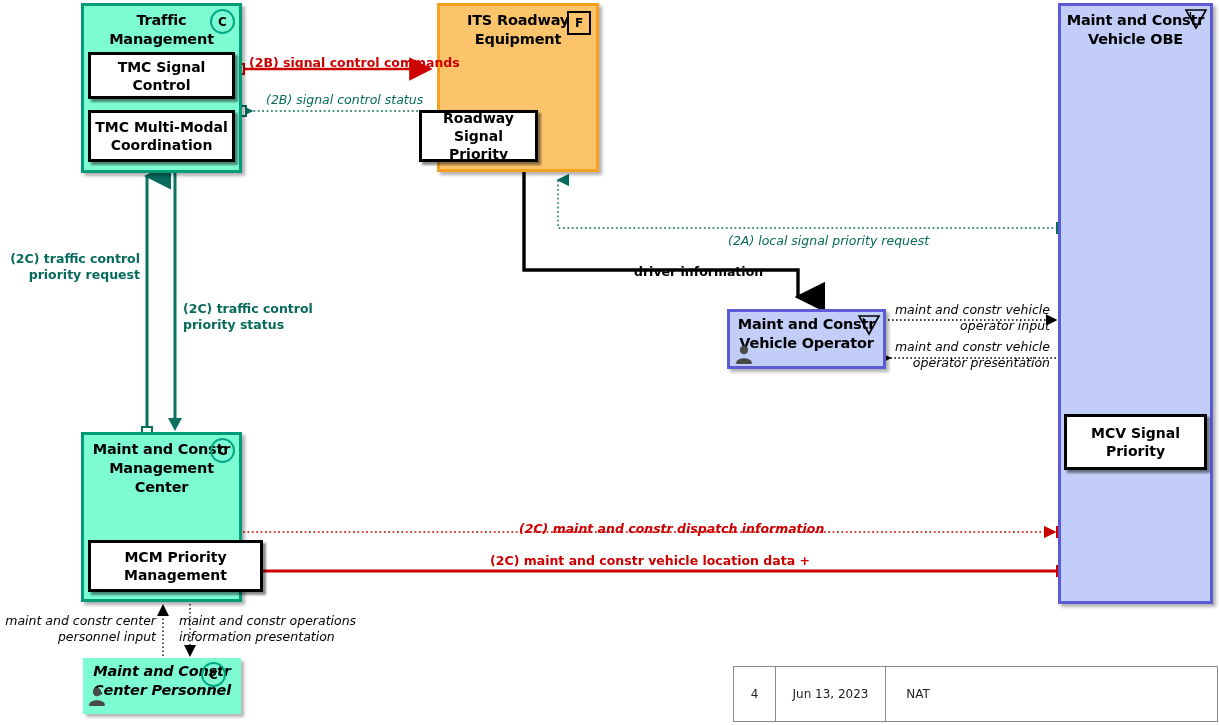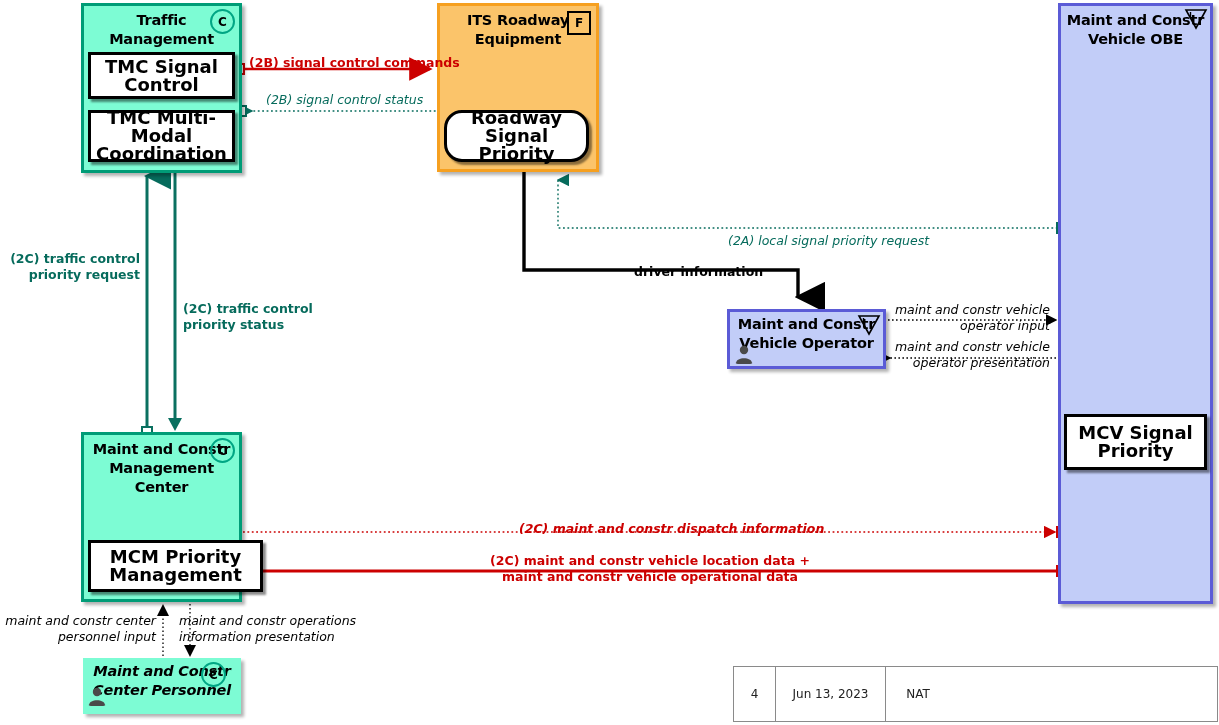--- a/index.html
+++ b/index.html
@@ -18,21 +18,21 @@
   .person-c{background:#7dfcd4;border:0;}
   .person-v{background:#c2cdf8;border:3px solid #5b5bd6;}
 
   .node-title{font-weight:bold;font-size:14.5px;color:#000;text-align:center;
               line-height:19px;padding-top:5px;letter-spacing:-.2px;}
   .node-title.it{font-style:italic;}
 
   .pspec{position:absolute;background:#ffffff;border:3px solid #000;
          box-shadow:3px 3px 2px rgba(0,0,0,.45);
          display:flex;align-items:center;justify-content:center;
-         font-weight:bold;font-size:18px;line-height:18px;text-align:center;
+         font-weight:bold;font-size:14px;line-height:18px;text-align:center;
          color:#000;box-sizing:border-box;}
 
   
   .badge-c{position:absolute;width:21px;height:21px;border-radius:50%;
            border:2px solid #00a684;background:transparent;
            font-size:12px;font-weight:bold;color:#000;
            display:flex;align-items:center;justify-content:center;line-height:1;}
   .badge-f{position:absolute;width:20px;height:20px;border:2px solid #000;
            background:#fbc46a;font-size:12px;font-weight:bold;color:#000;
            display:flex;align-items:center;justify-content:center;}
@@ -177,21 +177,21 @@
     </div>
   </div>
 
   <div class="node field shadow" style="left:437px;top:3px;width:162px;height:169px;">
     <div class="node-title">
       <span>ITS Roadway</span><br>
       <span>Equipment</span>
     </div>
     <div class="badge-f" style="right:5px;top:5px;">F</div>
   </div>
-  <div class="pspec" style="left:444px;top:110px;width:145px;height:52px;border-radius:18px;">
+  <div class="pspec" style="left:419px;top:110px;width:119px;height:52px;">
     <div>
       <span>Roadway Signal</span><br>
       <span>Priority</span>
     </div>
   </div>
 
   <div class="node vehicle shadow" style="left:1058px;top:3px;width:155px;height:601px;">
     <div class="node-title">
       <span>Maint and Constr</span><br>
       <span>Vehicle OBE</span>
@@ -276,21 +276,20 @@
 
   <div class="lbl black i r" style="left:845px;top:339px;width:205px;">
     <span>maint and constr vehicle</span><br>
     <span>operator presentation</span>
   </div>
 
   <div class="lbl red i" style="left:519px;top:521px;">(2C) maint and constr dispatch information</div>
 
   <div class="lbl red c" style="left:430px;top:553px;width:440px;">
     <span class="b"><span>(2C)</span><span> maint and constr vehicle location data +</span></span><br>
-    <span class="i">maint and constr vehicle operational data</span>
   </div>
 
   <div class="lbl black i r" style="left:0px;top:613px;width:156px;">
     <span>maint and constr center</span><br>
     <span>personnel input</span>
   </div>
 
   <div class="lbl black i" style="left:179px;top:613px;">
     <span>maint and constr operations</span><br>
     <span>information presentation</span>

